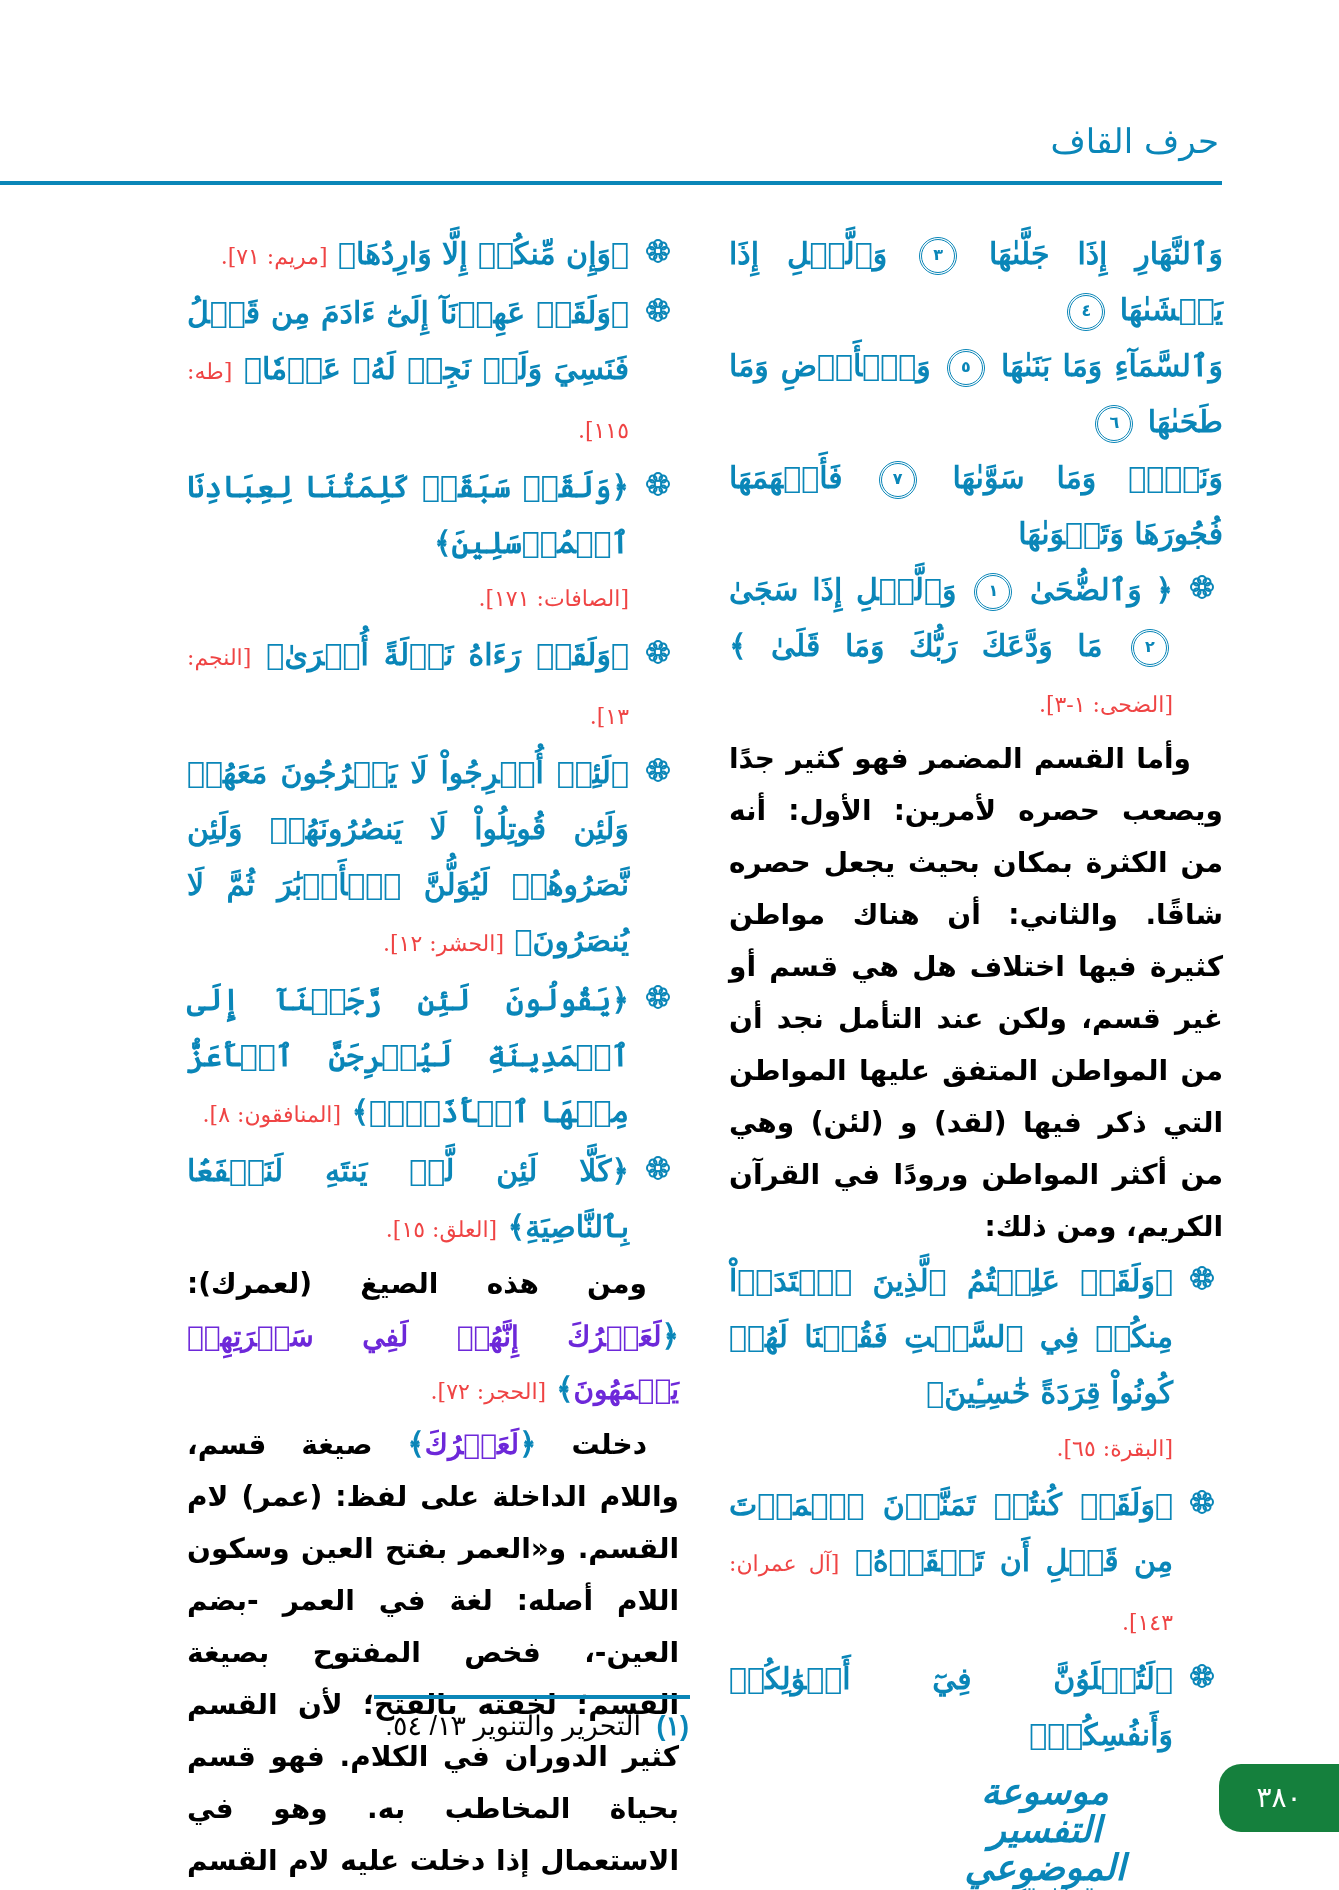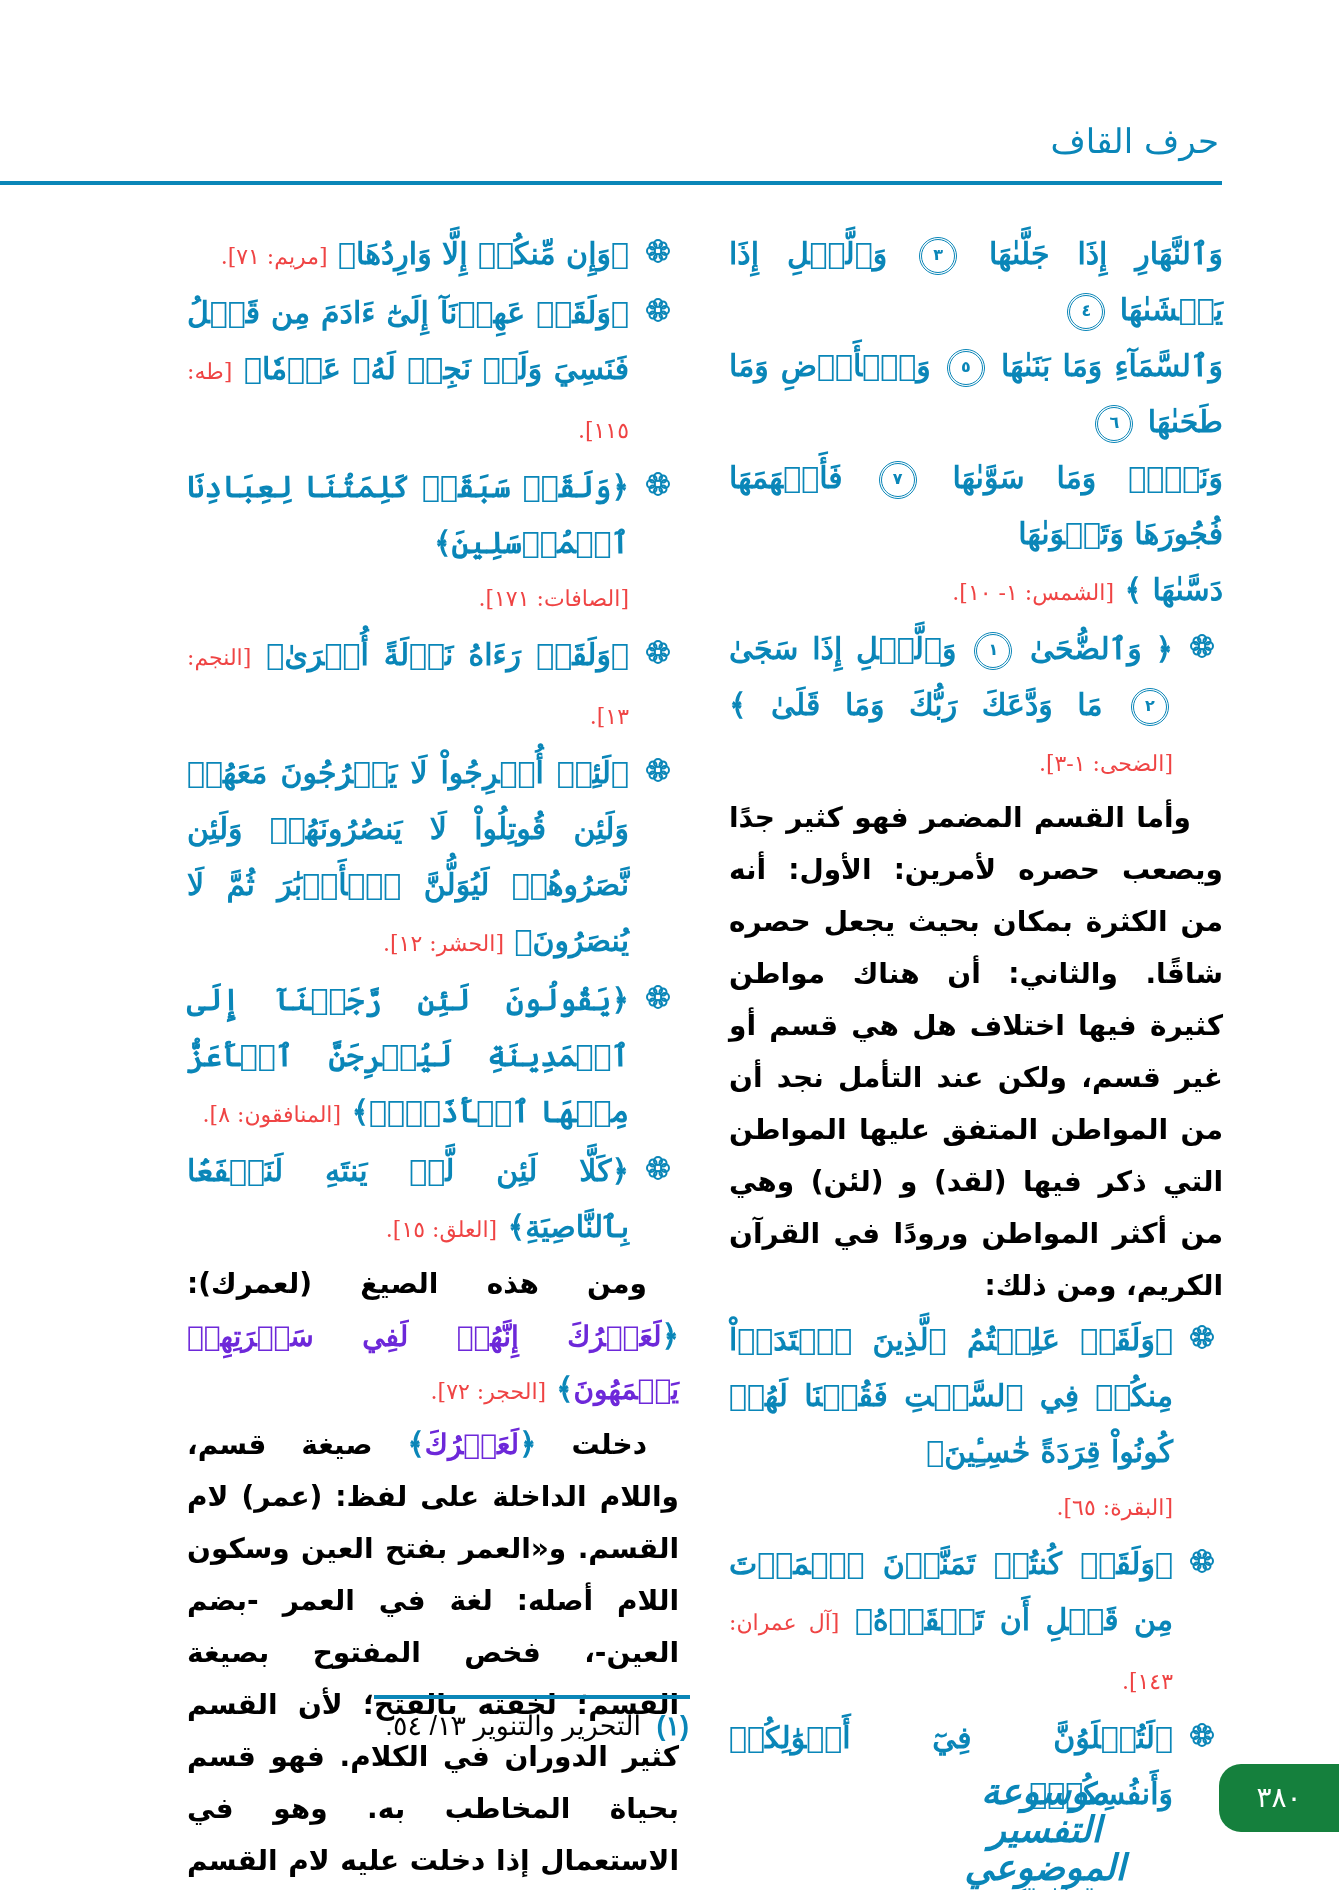--- a/index.html
+++ b/index.html
@@ -92,25 +92,20 @@
       <span>وَٱلسَّمَآءِ وَمَا بَنَىٰهَا</span>
       <span class="ayah-num">٥</span>
       <span>وَٱلۡأَرۡضِ وَمَا طَحَىٰهَا</span>
       <span class="ayah-num">٦</span>
     </div>
     <div>
       <span>وَنَفۡسٖ وَمَا سَوَّىٰهَا</span>
       <span class="ayah-num">٧</span>
       <span>فَأَلۡهَمَهَا فُجُورَهَا وَتَقۡوَىٰهَا</span>
     </div>
-    <div>
-      <span>دَسَّىٰهَا</span>
-      <span class="orn">﴾</span>
-      <span class="ref">[الشمس: ١- ١٠].</span>
-    </div>
   </div>
 
   <div class="entry verse">
     <svg class="bullet" viewBox="0 0 26 26">
         <g fill="none" stroke="#0a86b8" stroke-width="2">
           <circle cx="13" cy="6" r="4"></circle>
           <circle cx="13" cy="20" r="4"></circle>
           <circle cx="6" cy="13" r="4"></circle>
           <circle cx="20" cy="13" r="4"></circle>
           <circle cx="8" cy="8" r="3.5"></circle>

